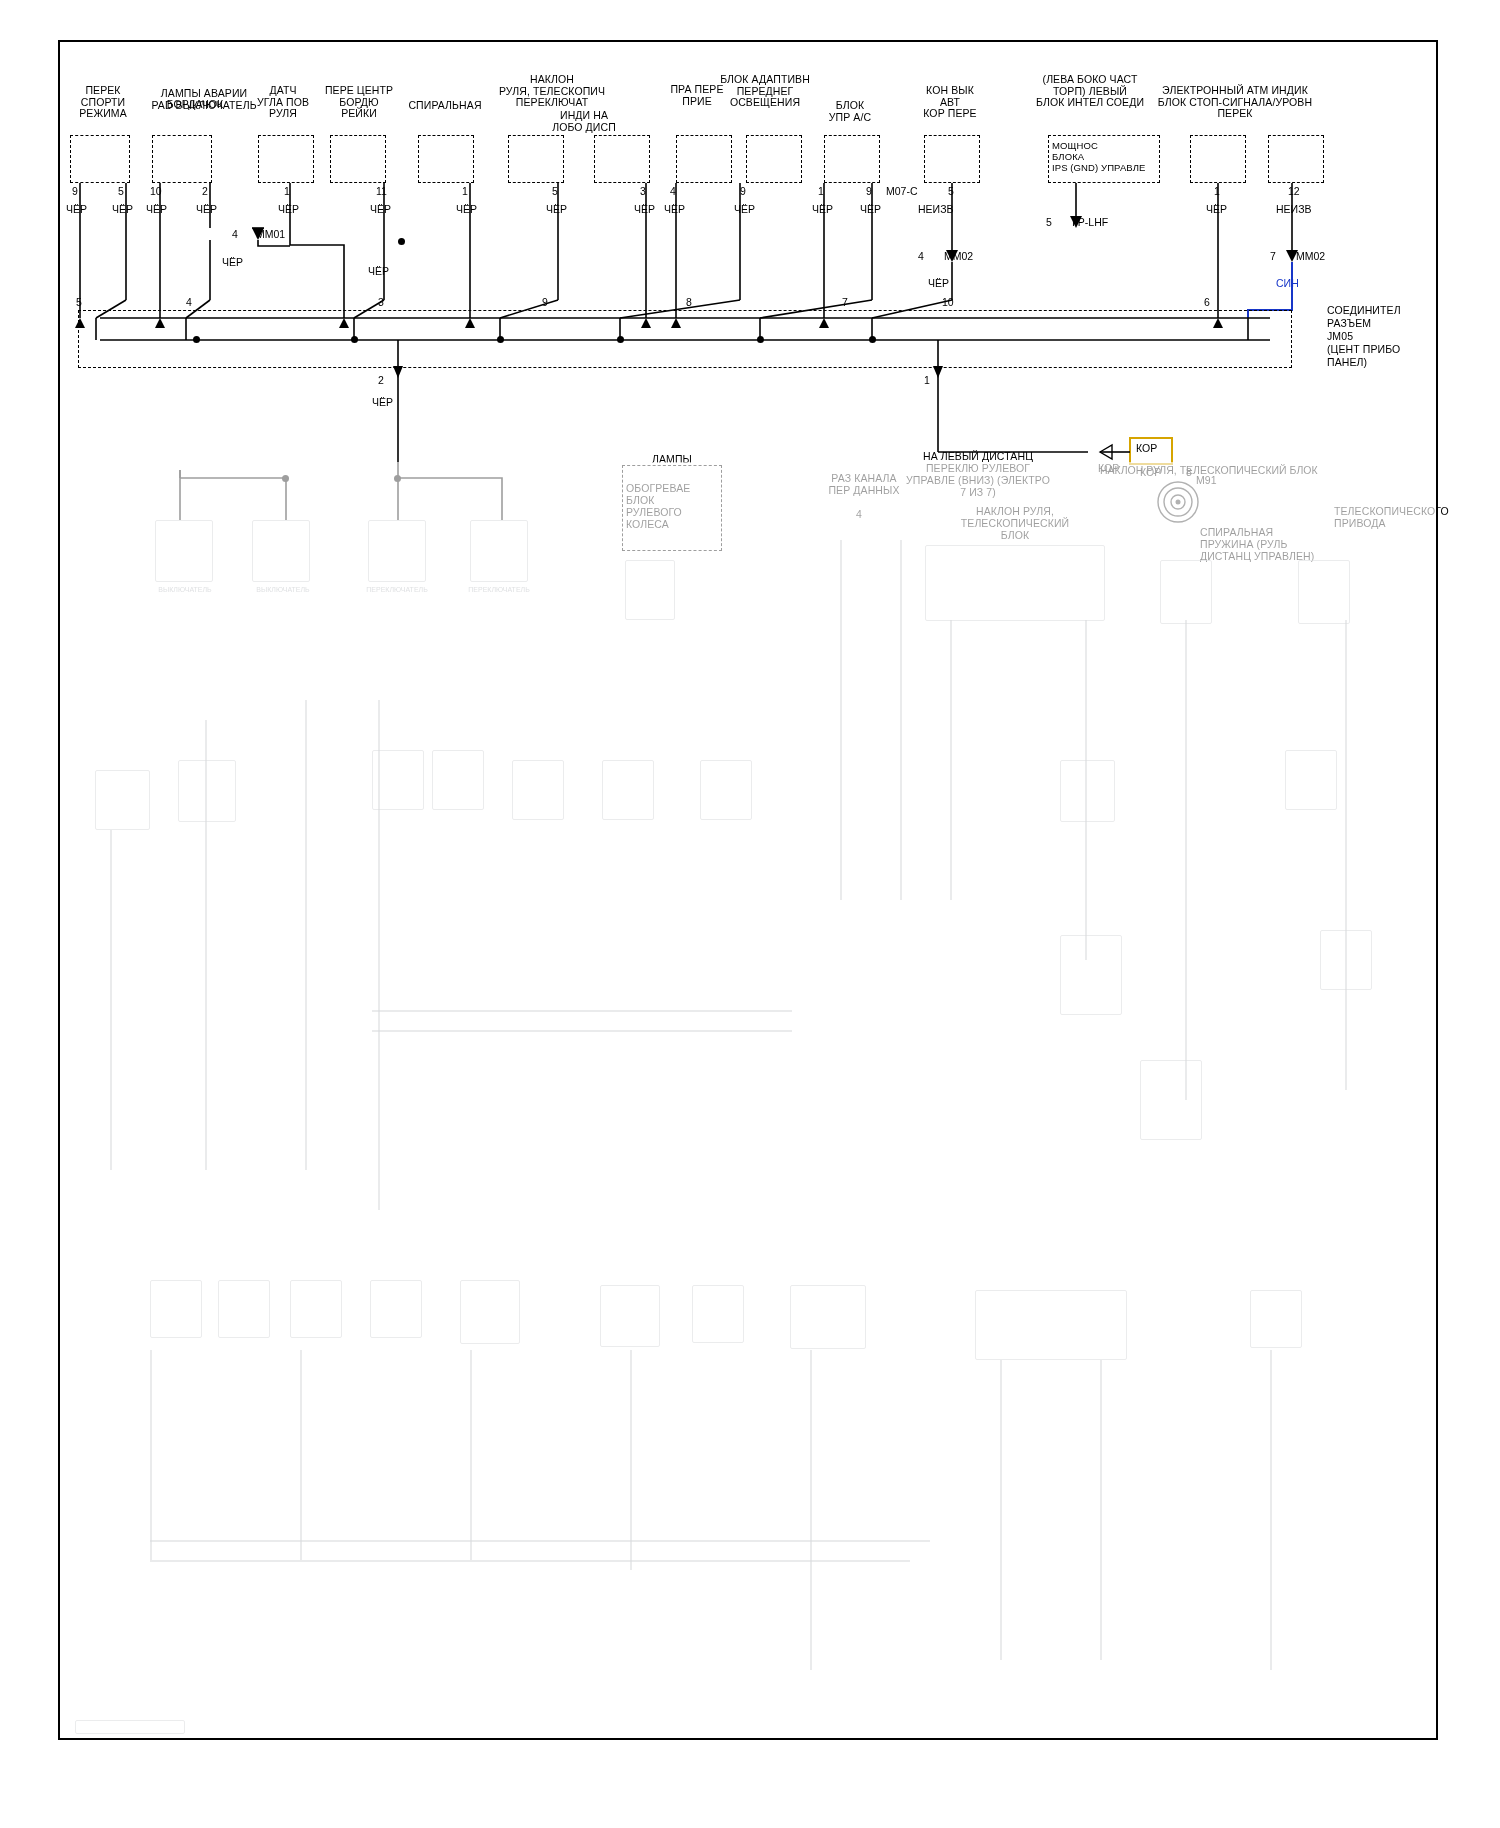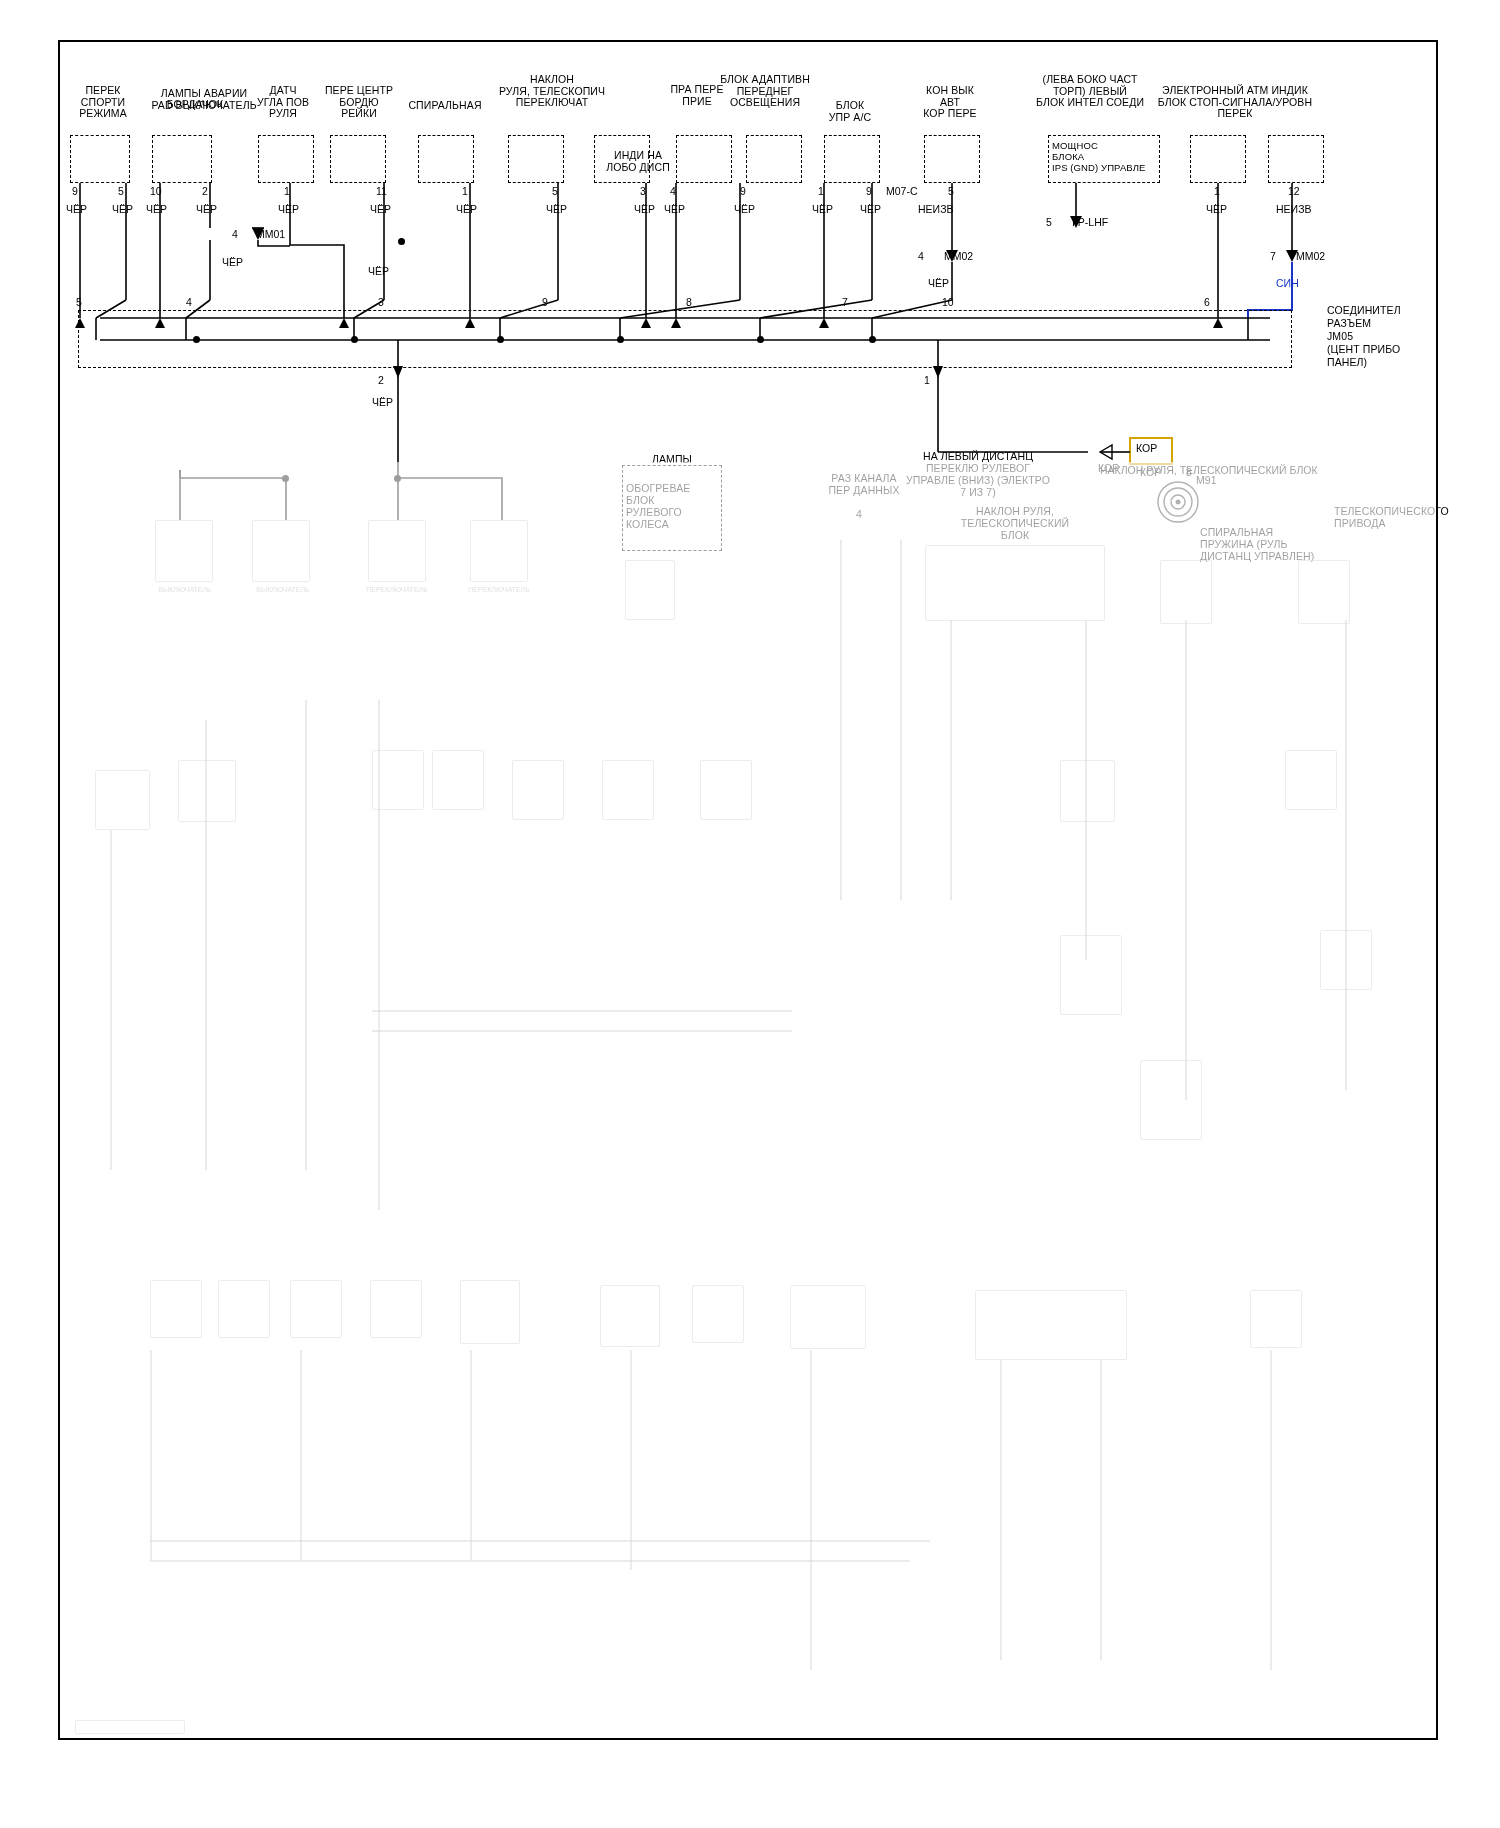--- a/index.html
+++ b/index.html
@@ -75,21 +75,21 @@
   <div class="num" style="left:456px;top:203px;">ЧЁР</div>
 
   <div class="lbl" style="left:478px;top:74px;width:148px;">НАКЛОН
 РУЛЯ, ТЕЛЕСКОПИЧ
 ПЕРЕКЛЮЧАТ</div>
   <div class="box" style="left:508px;top:135px;width:56px;height:48px;"></div>
   <div class="num" style="left:552px;top:185px;">5</div>
   <div class="num" style="left:546px;top:203px;">ЧЁР</div>
   <div class="num" style="left:542px;top:296px;">9</div>
 
-  <div class="lbl" style="left:598px;top:110px;width:80px;margin-top:40px;">ИНДИ НА
+  <div class="lbl" style="left:544px;top:110px;width:80px;">ИНДИ НА
 ЛОБО ДИСП</div>
   <div class="box" style="left:594px;top:135px;width:56px;height:48px;"></div>
   <div class="num" style="left:640px;top:185px;">3</div>
   <div class="num" style="left:634px;top:203px;">ЧЁР</div>
 
   <div class="lbl" style="left:660px;top:84px;width:74px;">ПРА ПЕРЕ
 ПРИЕ</div>
   <div class="box" style="left:676px;top:135px;width:56px;height:48px;"></div>
   <div class="num" style="left:670px;top:185px;">4</div>
   <div class="num" style="left:664px;top:203px;">ЧЁР</div>

